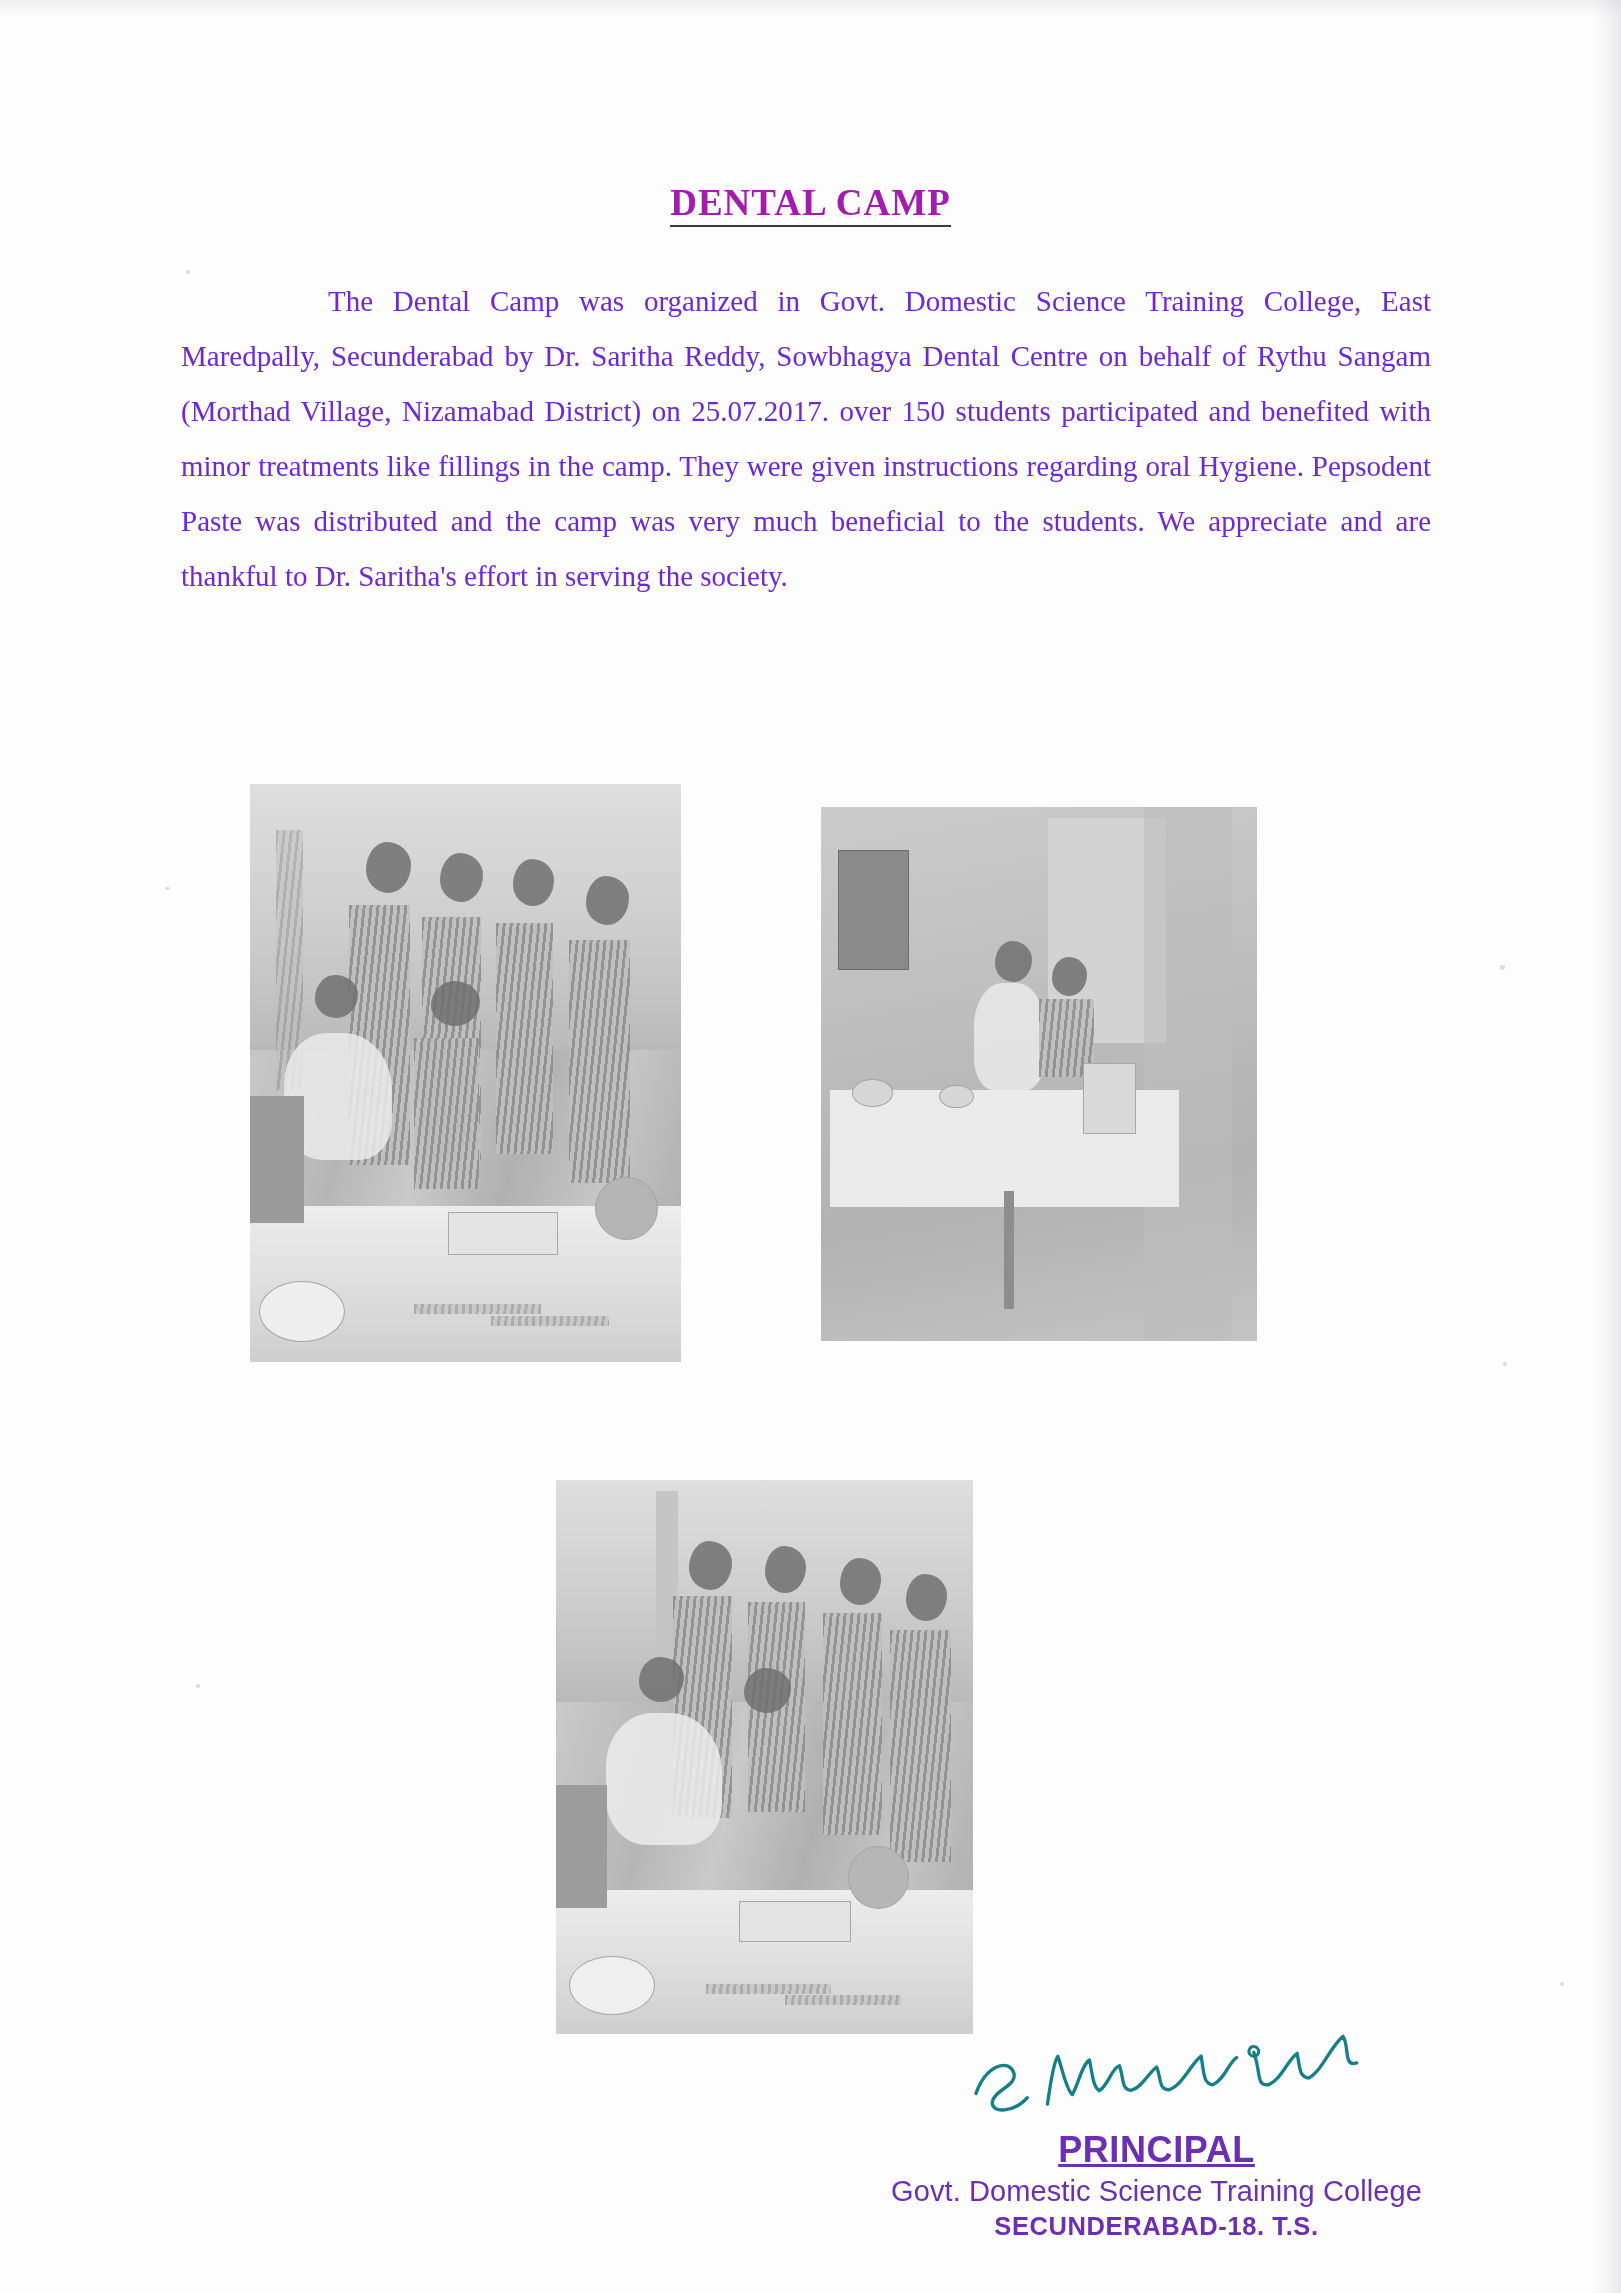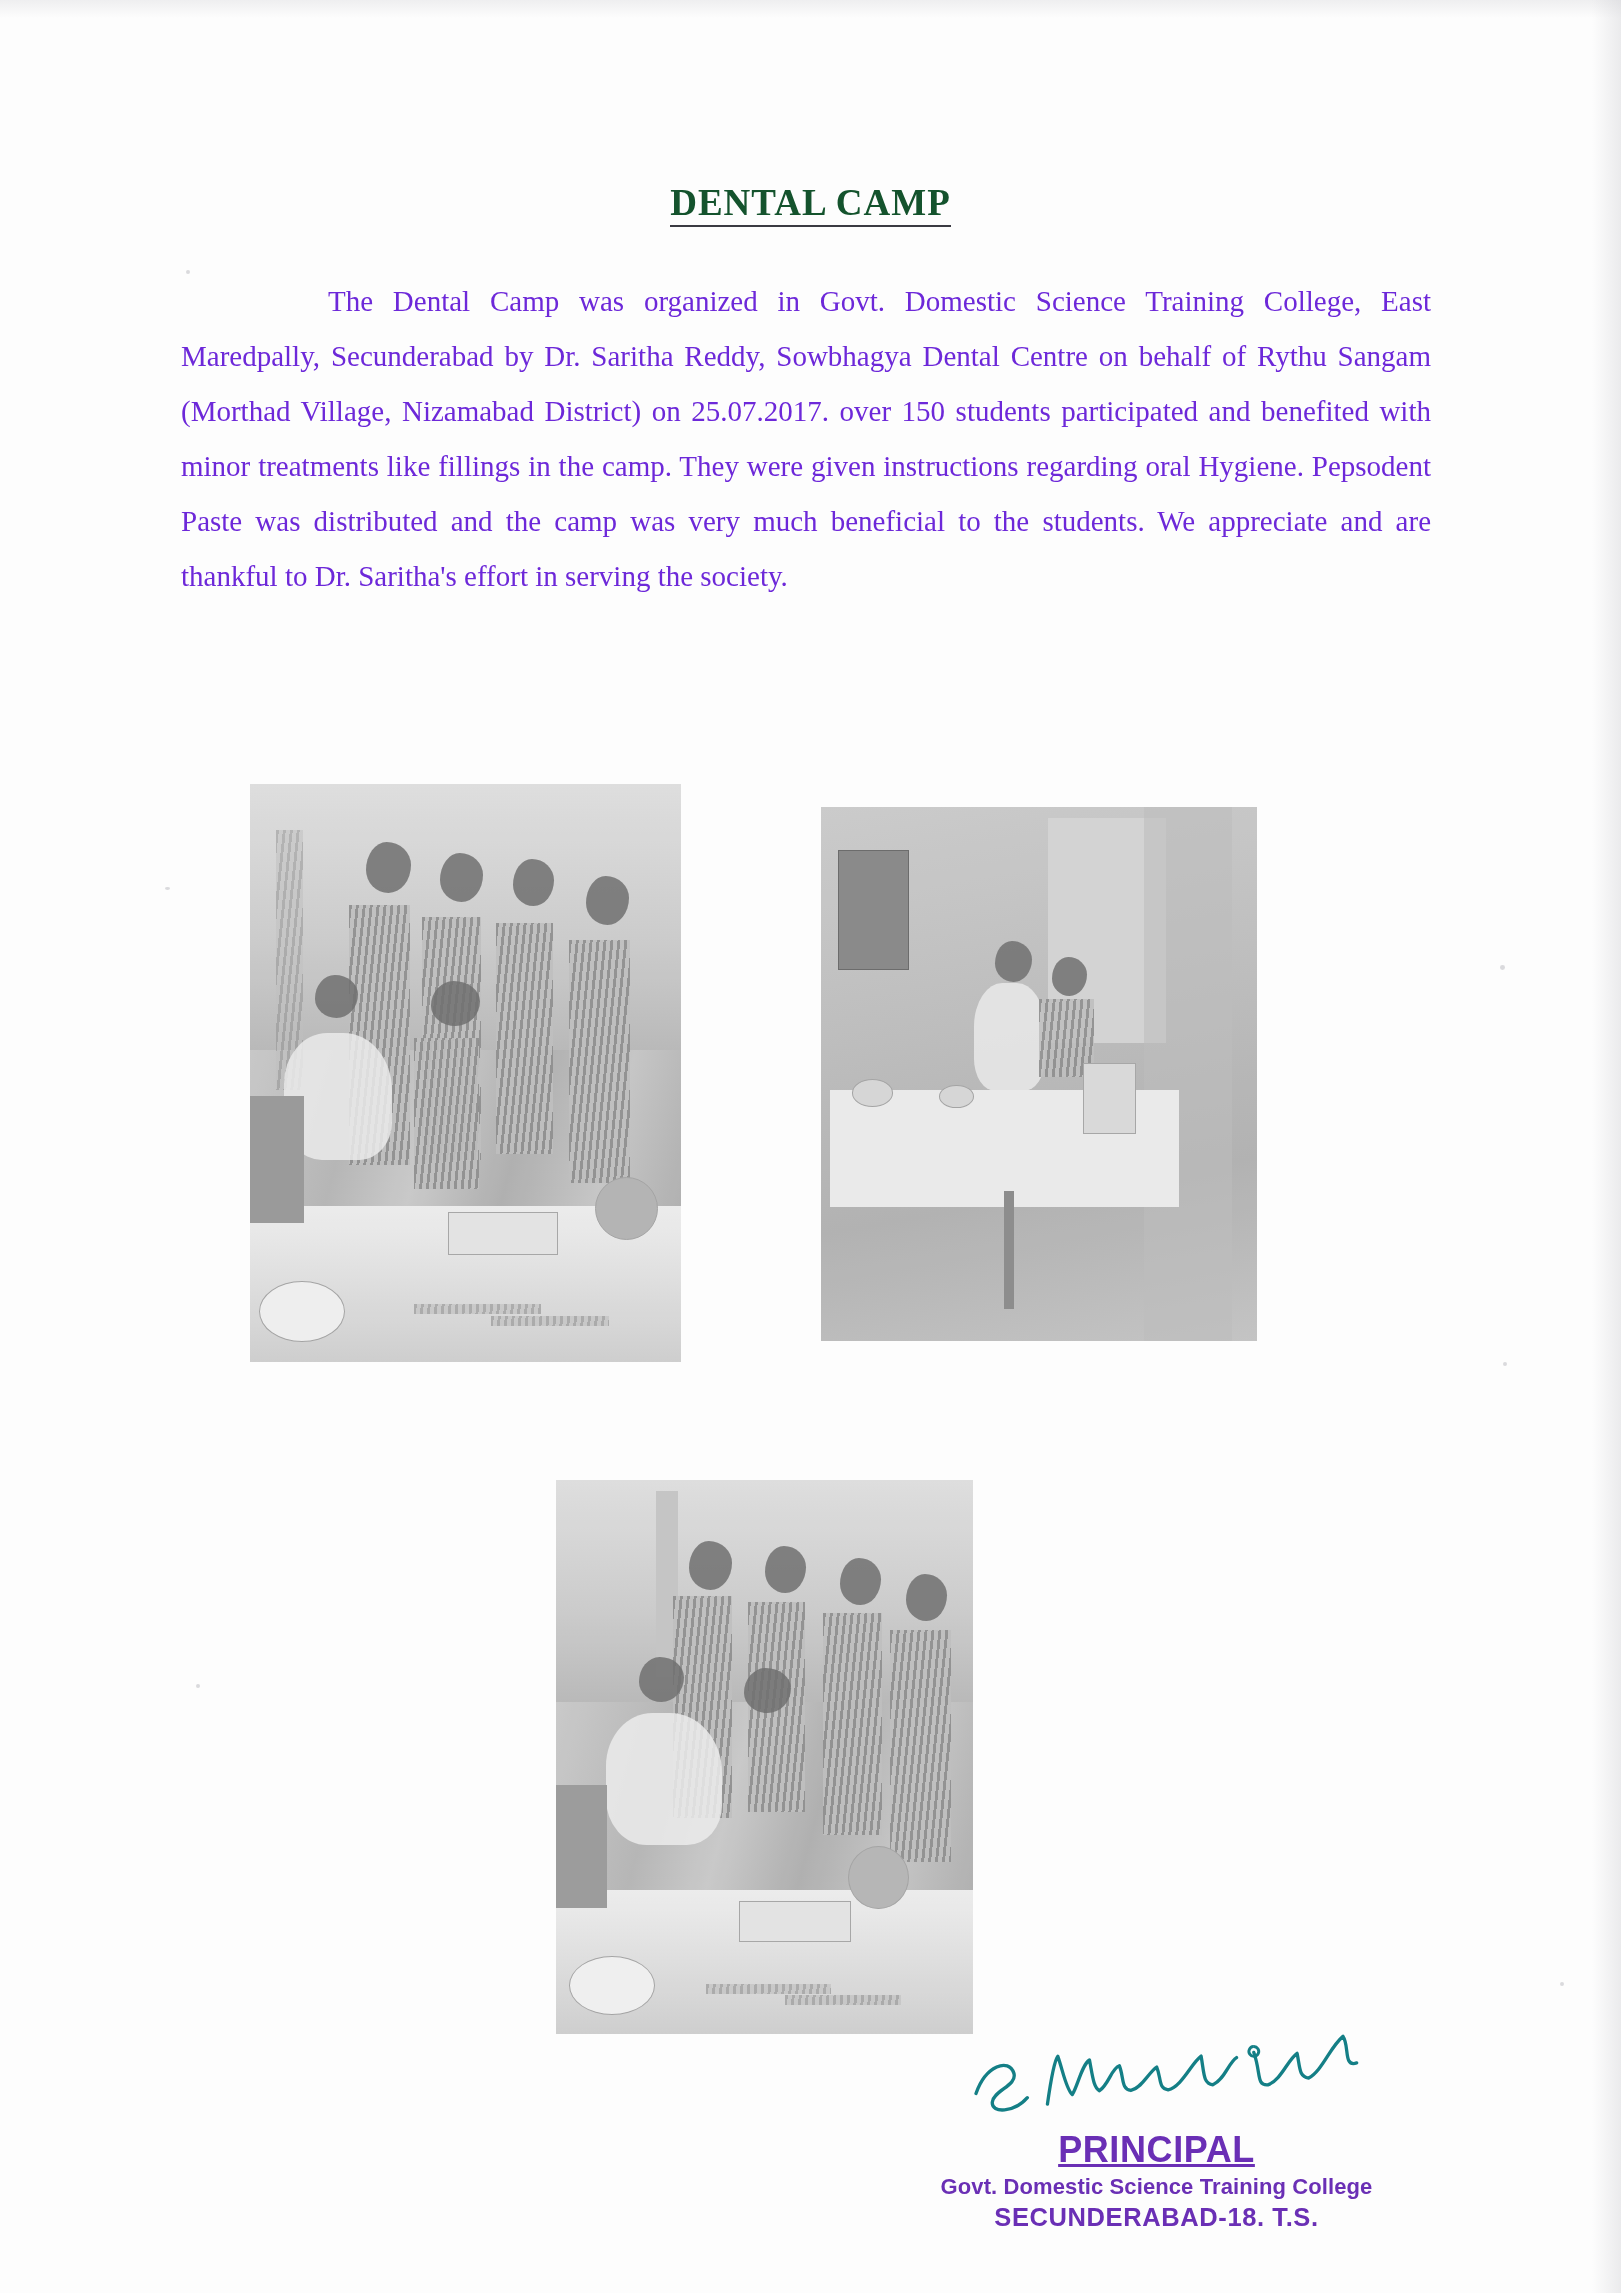--- a/index.html
+++ b/index.html
@@ -50,21 +50,21 @@
 
   .doc-title {
     position: absolute;
     top: 181px;
     left: 0;
     width: 100%;
     text-align: center;
     font-size: 37px;
     font-weight: bold;
     letter-spacing: 1px;
-    color: #14532d;
+    color: #a21caf;
   }
   .doc-title span {
     border-bottom: 2px solid #3a3a42;
     padding-bottom: 2px;
   }
 
   .body-text {
     position: absolute;
     top: 274px;
     left: 181px;
@@ -159,22 +159,22 @@
     font-family: "Liberation Sans", sans-serif;
     line-height: 1.28;
   }
   .stamp .principal {
     font-size: 36px;
     font-weight: bold;
     letter-spacing: 0.6px;
     text-decoration: underline;
   }
   .stamp .college {
-    font-size: 22px;
-    font-weight: bold;
+    font-size: 29px;
+    font-weight: normal;
     letter-spacing: 0.1px;
   }
   .stamp .city {
     font-size: 25.5px;
     font-weight: bold;
     letter-spacing: 0.6px;
   }
 </style>
 </head>
 <body>

